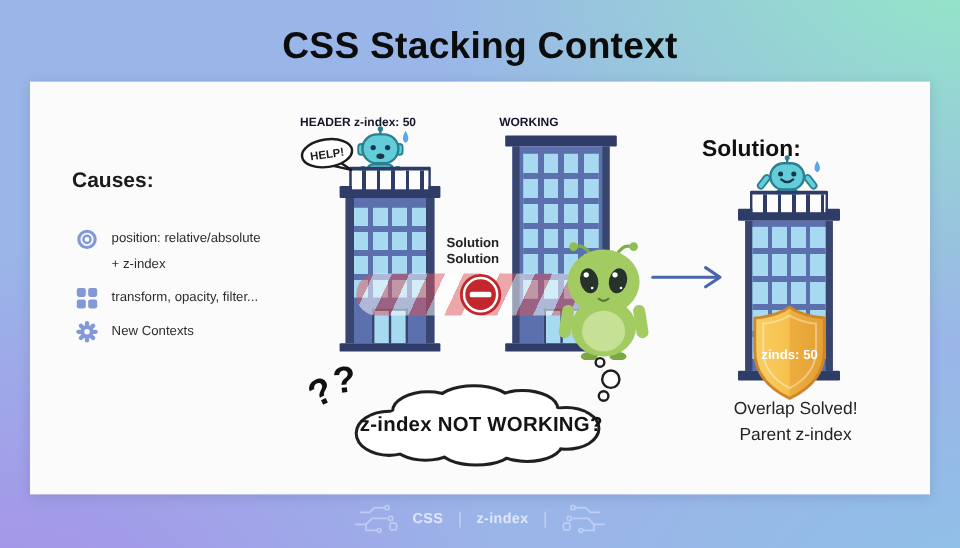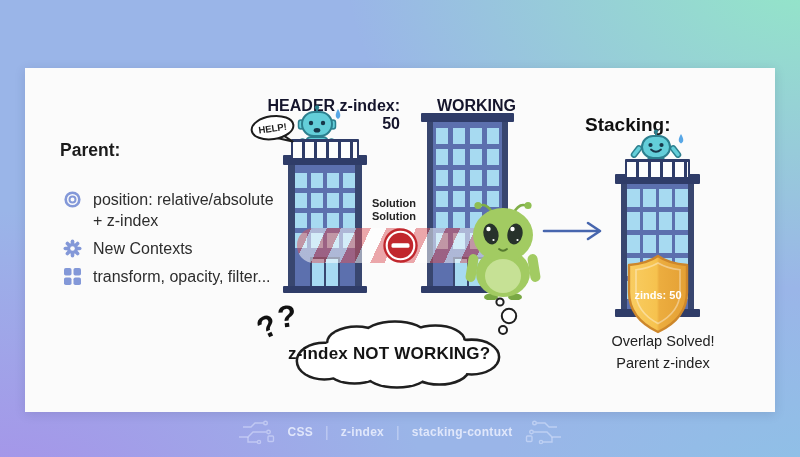--- a/index.html
+++ b/index.html
@@ -20,25 +20,25 @@
     position:absolute;left:25px;top:68px;width:750px;height:344px;
     background:#fbfbfb;box-shadow:0 2px 10px rgba(40,50,90,.15);
   }
   .abs{position:absolute;}
 
   
   .causes-heading{left:35px;top:72px;font-size:17.5px;font-weight:bold;color:#1b1b1b;}
   .causes-list{left:38px;top:121px;display:flex;flex-direction:column;gap:7px;}
   .cause-row{display:flex;gap:11px;align-items:flex-start;}
   .cicon{width:19px;height:19px;flex:0 0 19px;margin-top:1px;}
-  .ctext{font-size:16px;color:#2d2d2d;line-height:21px;}
+  .ctext{font-size:11px;color:#2d2d2d;line-height:21px;}
   .ctext div{white-space:nowrap;}
 
   
-  .blabel{font-size:16px;font-weight:bold;color:#15152c;text-align:right;}
+  .blabel{font-size:10px;font-weight:bold;color:#15152c;text-align:left;}
   .label-header{left:225px;top:29px;width:150px;}
   .label-section{left:391px;top:29px;width:100px;}
 
   
   .building{position:absolute;}
   .railing{
     position:absolute;z-index:2;
     background:repeating-linear-gradient(90deg,#fdfdfd 0 9px,#2f3c68 9px 12px);
     border:2px solid #2f3c68;border-top-width:3px;border-radius:1px;
   }
@@ -89,21 +89,21 @@
   .boundary-label{left:329px;top:129px;width:80px;text-align:center;font-size:11px;font-weight:bold;line-height:13px;color:#222;z-index:5;}
   .arrow{left:517px;top:152px;width:66px;height:22px;}
 
   .sol-heading{left:560px;top:46px;font-size:19px;font-weight:bold;color:#101010;}
   .shield{left:600px;top:186px;width:66px;height:80px;z-index:6;}
   .sol-caption{left:558px;top:262px;width:160px;text-align:center;font-size:14.5px;color:#232323;line-height:22px;}
 
   .thought{left:263px;top:249px;width:226px;height:74px;z-index:6;}
   .thought svg{position:absolute;inset:0;width:100%;height:100%;}
   .thought-text{
-    position:absolute;left:0;right:0;top:27px;text-align:left;
+    position:absolute;left:0;right:0;top:27px;text-align:center;
     font-size:17px;font-weight:800;color:#141414;letter-spacing:.2px;
   }
   .qmarks{left:233px;top:231px;z-index:6;display:flex;gap:1px;}
   .qmark{font-size:31px;font-weight:800;color:#111;display:inline-block;}
   .qmark.q1{transform:rotate(-26deg);margin-top:10px;}
   .qmark.q2{transform:rotate(-6deg);}
   .trail{left:465px;top:226px;width:30px;height:44px;z-index:5;}
 
   
   .footer{
@@ -112,65 +112,66 @@
   }
   .ftag{font-size:12px;font-weight:bold;color:rgba(233,238,253,.88);letter-spacing:.3px;}
   .fsep{font-size:14px;font-weight:400;color:rgba(233,238,253,.5);}
   .ficon{width:40px;height:26px;opacity:.75;}
 </style>
 </head>
 <body>
 
 <div class="stage">
 
+  <div class="title">CSS Stacking Context</div>
 
   <div class="card">
 
-    <div class="abs causes-heading">Parent:</div>
+    <div class="abs causes-heading">Causes:</div>
     <div class="abs causes-list">
       <div class="cause-row">
         <span class="cicon">
           <svg viewBox="0 0 19 19" width="19" height="19">
             <circle cx="9.5" cy="9.5" r="6.8" fill="none" stroke="#8398d8" stroke-width="2.6"></circle>
             <circle cx="9.5" cy="9.5" r="3" fill="none" stroke="#8398d8" stroke-width="2"></circle>
           </svg>
         </span>
         <span class="ctext">
           <div>position: relative/absolute</div>
           <div>+ z-index</div>
+        </span>
+      </div>
+      <div class="cause-row">
+        <span class="cicon">
+          <svg viewBox="0 0 19 19" width="19" height="19" fill="#8398d8">
+            <rect x="1" y="1" width="7.5" height="7.5" rx="1.8"></rect>
+            <rect x="10.5" y="1" width="7.5" height="7.5" rx="1.8"></rect>
+            <rect x="1" y="10.5" width="7.5" height="7.5" rx="1.8"></rect>
+            <rect x="10.5" y="10.5" width="7.5" height="7.5" rx="1.8"></rect>
+          </svg>
+        </span>
+        <span class="ctext">
+          <div>transform, opacity, filter...</div>
         </span>
       </div>
       <div class="cause-row">
         <span class="cicon">
           <svg viewBox="0 0 19 19" width="19" height="19">
             <g fill="#8398d8">
               <rect x="7.7" y="0.5" width="3.6" height="18" rx="1.8"></rect>
               <rect x="7.7" y="0.5" width="3.6" height="18" rx="1.8" transform="rotate(45 9.5 9.5)"></rect>
               <rect x="7.7" y="0.5" width="3.6" height="18" rx="1.8" transform="rotate(90 9.5 9.5)"></rect>
               <rect x="7.7" y="0.5" width="3.6" height="18" rx="1.8" transform="rotate(135 9.5 9.5)"></rect>
               <circle cx="9.5" cy="9.5" r="5.4"></circle>
             </g>
             <circle cx="9.5" cy="9.5" r="2.3" fill="#fbfbfb"></circle>
           </svg>
         </span>
         <span class="ctext">
           <div>New Contexts</div>
-        </span>
-      </div>
-      <div class="cause-row">
-        <span class="cicon">
-          <svg viewBox="0 0 19 19" width="19" height="19" fill="#8398d8">
-            <rect x="1" y="1" width="7.5" height="7.5" rx="1.8"></rect>
-            <rect x="10.5" y="1" width="7.5" height="7.5" rx="1.8"></rect>
-            <rect x="1" y="10.5" width="7.5" height="7.5" rx="1.8"></rect>
-            <rect x="10.5" y="10.5" width="7.5" height="7.5" rx="1.8"></rect>
-          </svg>
-        </span>
-        <span class="ctext">
-          <div>transform, opacity, filter...</div>
         </span>
       </div>
     </div>
 
     <div class="abs blabel label-header">HEADER z-index: 50</div>
     <div class="abs blabel label-section">WORKING</div>
 
     <svg class="abs robot-sad" viewBox="0 0 56 54">
       <line x1="28" y1="10" x2="28" y2="4" stroke="#2c7f8e" stroke-width="2"></line>
       <circle cx="28" cy="3.5" r="2.2" fill="#2c7f8e"></circle>
@@ -242,21 +243,21 @@
       <circle cx="36.5" cy="42" r="1.1" fill="#fff"></circle>
       <circle cx="60.5" cy="42" r="1.1" fill="#fff"></circle>
       <path d="M42 51 q4 3.5 8 0" stroke="#55792f" stroke-width="1.8" fill="none" stroke-linecap="round"></path>
     </svg>
 
     <svg class="abs arrow" viewBox="0 0 66 22">
       <path d="M2 11 H57" stroke="#4766ae" stroke-width="2.6" stroke-linecap="round"></path>
       <path d="M46 3 L58 11 L46 19" fill="none" stroke="#4766ae" stroke-width="2.6" stroke-linecap="round" stroke-linejoin="round"></path>
     </svg>
 
-    <div class="abs sol-heading">Stacking:</div>
+    <div class="abs sol-heading">Solution:</div>
 
     <svg class="abs robot-happy" viewBox="0 0 58 46">
       <line x1="27" y1="9" x2="27" y2="4" stroke="#2c7f8e" stroke-width="2"></line>
       <circle cx="27" cy="3.5" r="2.1" fill="#2c7f8e"></circle>
       <rect x="5" y="17" width="5" height="13" rx="2.5" fill="#63ced9" stroke="#2c7f8e" stroke-width="1.5" transform="rotate(38 7.5 23.5)"></rect>
       <rect x="44" y="17" width="5" height="13" rx="2.5" fill="#63ced9" stroke="#2c7f8e" stroke-width="1.5" transform="rotate(-38 46.5 23.5)"></rect>
       <rect x="13" y="8" width="28" height="22" rx="11" fill="#63ced9" stroke="#2c7f8e" stroke-width="2"></rect>
       <circle cx="21.5" cy="17" r="2.1" fill="#17374a"></circle>
       <circle cx="32.5" cy="17" r="2.1" fill="#17374a"></circle>
       <path d="M22 21.5 q5 4.5 10 0" stroke="#17374a" stroke-width="1.8" fill="none" stroke-linecap="round"></path>
@@ -338,21 +339,20 @@
       <path d="M8 8 h8 l4 -4 h8"></path>
       <circle cx="30.5" cy="4" r="1.8"></circle>
       <path d="M13 18 v5 h9"></path>
       <circle cx="24" cy="23" r="1.6"></circle>
       <rect x="33" y="17" width="5.5" height="5.5" rx="1"></rect>
     </svg>
     <span class="ftag">CSS</span>
     <span class="fsep">|</span>
     <span class="ftag">z-index</span>
     <span class="fsep">|</span>
-    <span class="ftag">stacking-contuxt</span>
     <svg class="ficon" viewBox="0 0 40 26" fill="none" stroke="rgba(232,238,255,0.62)" stroke-width="1.4" style="transform:scaleX(-1);">
       <path d="M4 18 h9 l5 -5 h13"></path>
       <circle cx="33.5" cy="13" r="1.8"></circle>
       <path d="M8 8 h8 l4 -4 h8"></path>
       <circle cx="30.5" cy="4" r="1.8"></circle>
       <path d="M13 18 v5 h9"></path>
       <circle cx="24" cy="23" r="1.6"></circle>
       <rect x="33" y="17" width="5.5" height="5.5" rx="1"></rect>
     </svg>
   </div>

